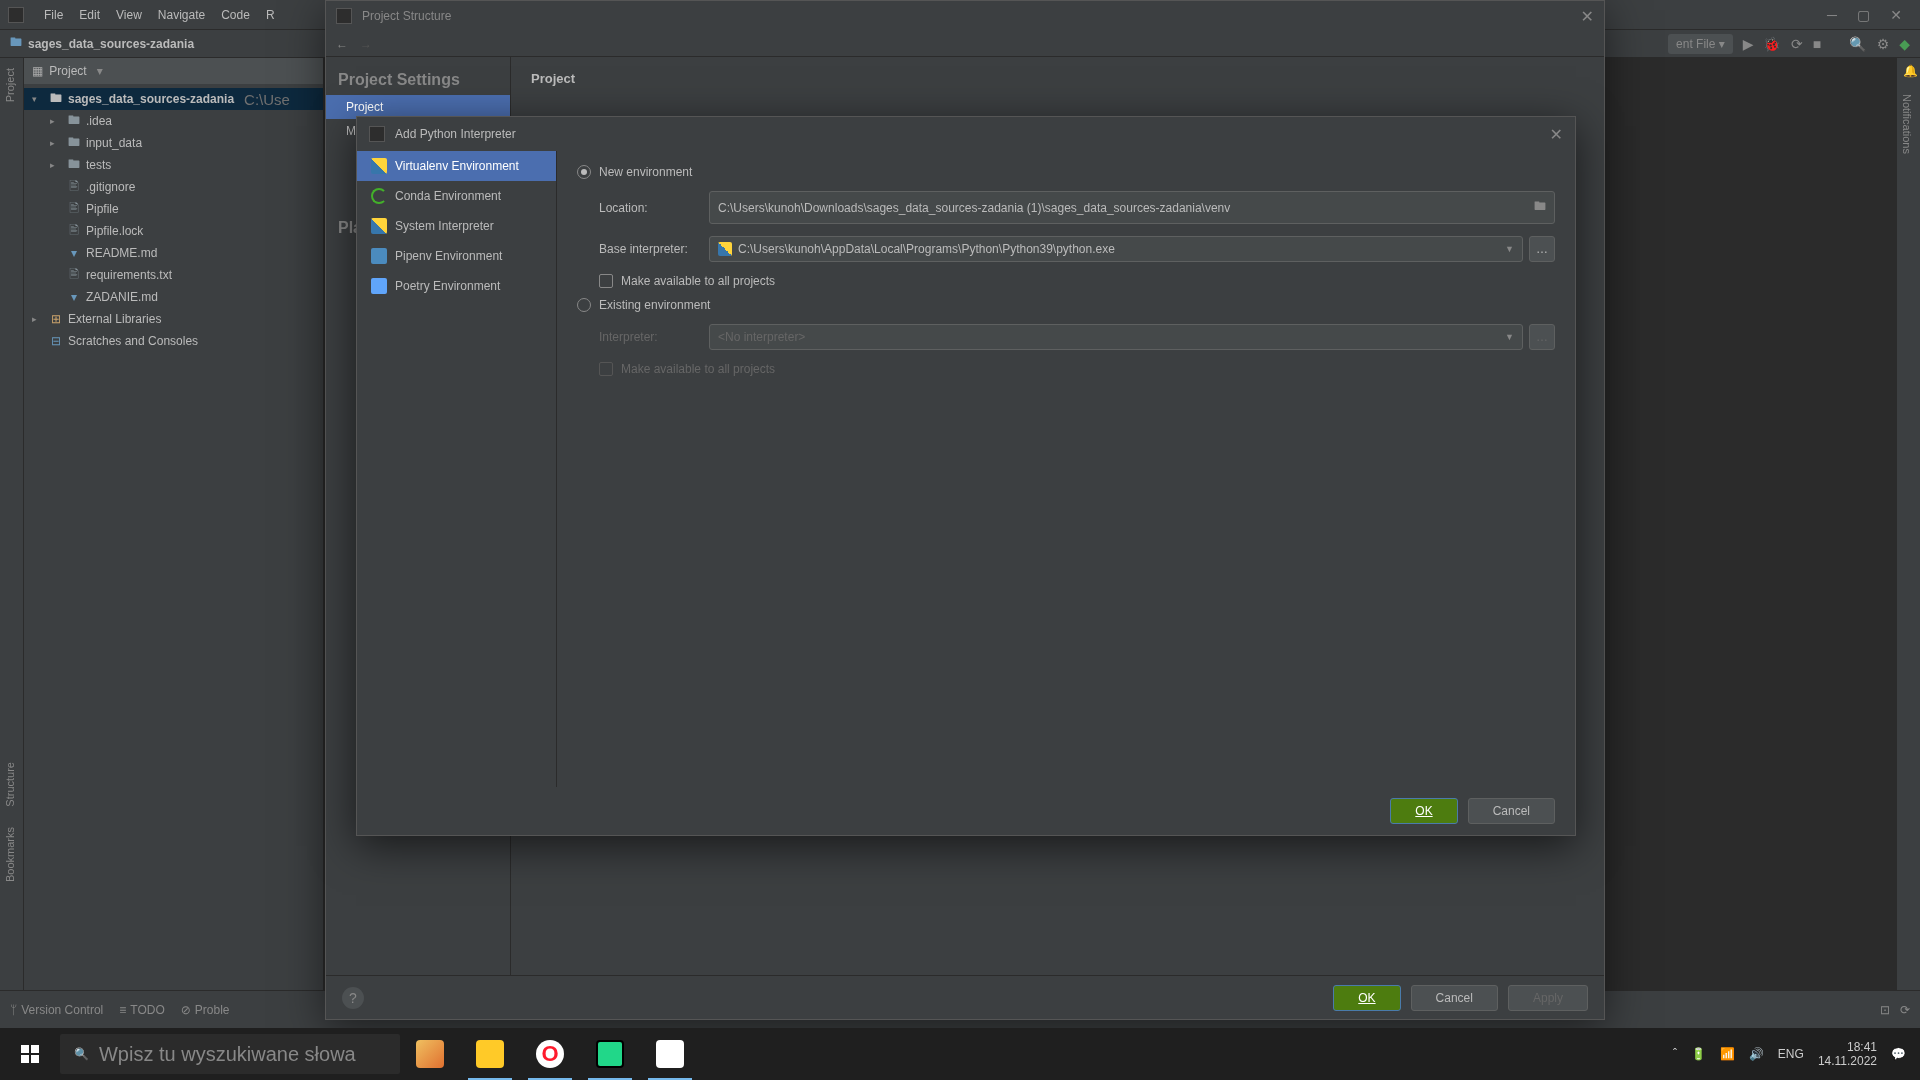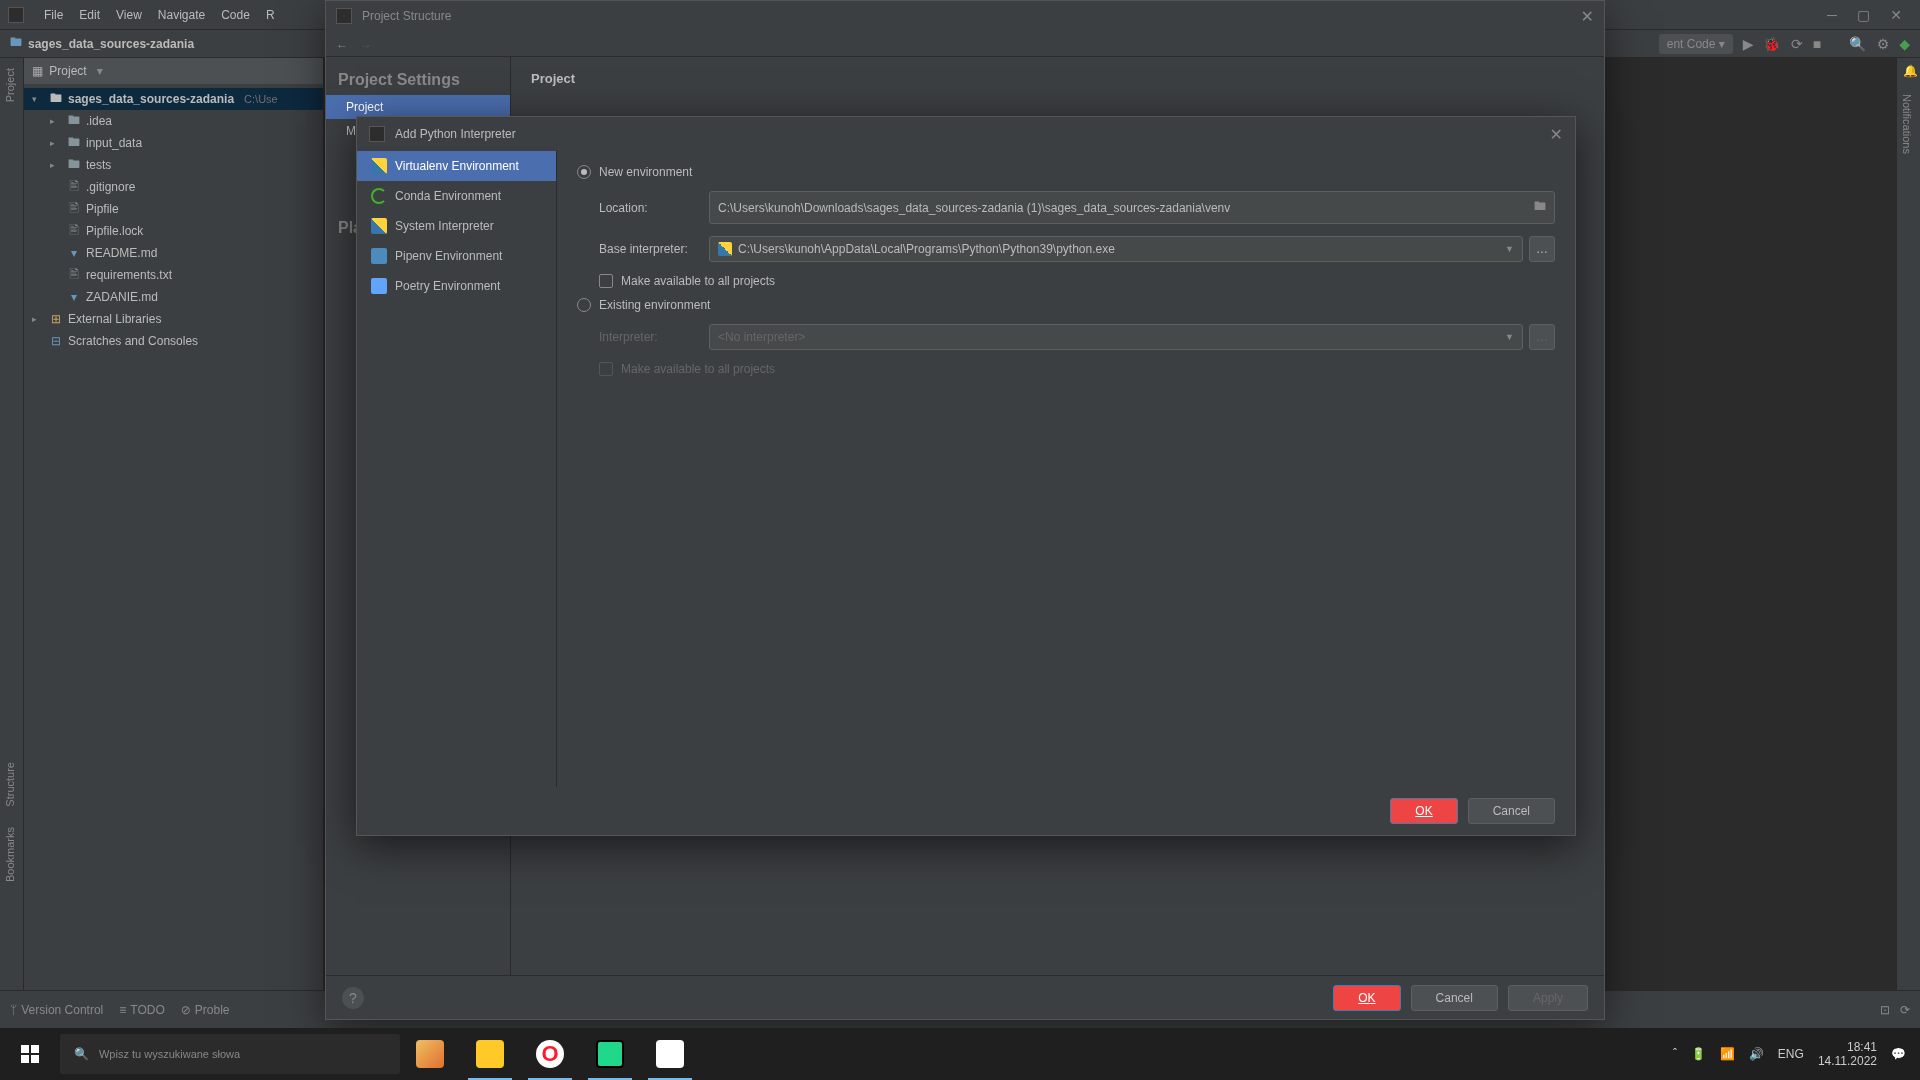--- a/index.html
+++ b/index.html
@@ -38,21 +38,21 @@
 .project-header .title { color: #bbb; }
 .project-header .chev { color: #888; margin-left: 4px; }
 .tree { padding: 4px 0; }
 .tree-row { display: flex; align-items: center; height: 22px; padding-left: 8px; gap: 4px; }
 .tree-row.selected { background: #0d293e; }
 .tree-row .indent { width: 14px; display: inline-block; }
 .tree-row .chevron { color: #888; width: 12px; font-size: 9px; }
 .tree-row .icon { width: 16px; text-align: center; }
 .tree-row .label { color: #bbb; }
 .tree-row .label.bold { font-weight: bold; }
-.tree-row .path { color: #707070; margin-left: 6px; font-size: 11px; }
+.tree-row .path { color: #707070; margin-left: 6px; font-size: 15px; }
 .folder-i { color: #87939a; }
 .file-i { color: #87939a; }
 .md-i { color: #6897bb; }
 
 
 .editor-area { position: absolute; left: 324px; top: 58px; right: 24px; bottom: 38px; background: #2b2b2b; }
 
 
 .status-bar { position: absolute; bottom: 0; left: 0; right: 0; height: 38px; background: #3c3f41; border-top: 1px solid #2b2b2b; display: flex; align-items: center; padding: 0 10px; gap: 16px; color: #888; font-size: 11px; }
 .status-item { display: flex; align-items: center; gap: 4px; }
@@ -69,21 +69,21 @@
 .ps-sidebar { width: 185px; background: #3c3f41; border-right: 1px solid #2b2b2b; padding-top: 8px; }
 .ps-section-title { color: #888; font-weight: bold; padding: 6px 12px; font-size: 16px; }
 .ps-item { padding: 5px 20px; color: #bbb; cursor: pointer; }
 .ps-item.selected { background: #4b6eaf; color: #fff; }
 .ps-content { flex: 1; padding: 14px 20px; background: #3c3f41; }
 .ps-content h3 { color: #bbb; font-size: 13px; margin-bottom: 6px; }
 .ps-content .desc { color: #777; margin-bottom: 16px; }
 .ps-footer { height: 44px; display: flex; align-items: center; justify-content: flex-end; padding: 0 16px; gap: 10px; border-top: 1px solid #2b2b2b; }
 .ps-footer .help { margin-right: auto; font-size: 14px; color: #888; background: #4c5052; width: 22px; height: 22px; border-radius: 11px; display: flex; align-items: center; justify-content: center; }
 .btn { padding: 5px 24px; background: #4c5052; color: #bbb; border: 1px solid #5e6060; border-radius: 3px; cursor: pointer; }
-.btn.primary { background: #ef4444; border-color: #4a7bab; color: #fff; text-decoration: underline; }
+.btn.primary { background: #4d7c0f; border-color: #4a7bab; color: #fff; text-decoration: underline; }
 .btn.disabled { color: #666; }
 
 
 .modal-interp { position: absolute; left: 30px; top: 115px; width: 1220px; height: 720px; background: #3c3f41; border: 1px solid #555; box-shadow: 0 10px 40px rgba(0,0,0,0.6); z-index: 10; }
 .interp-title { height: 34px; display: flex; align-items: center; padding: 0 12px; }
 .interp-title .app-icon { width: 16px; height: 16px; background: #2d2d2d; border: 1px solid #555; margin-right: 10px; }
 .interp-title span { color: #bbb; }
 .interp-title .close { margin-left: auto; color: #888; cursor: pointer; font-size: 16px; }
 .interp-body { display: flex; height: calc(100% - 34px - 48px); justify-content: center; }
 .interp-sidebar { width: 200px; background: #3c3f41; border-right: 1px solid #2b2b2b; overflow: hidden; }
@@ -147,21 +147,21 @@
       <span class="win-ctrl">─</span>
       <span class="win-ctrl">▢</span>
       <span class="win-ctrl">✕</span>
     </div>
   </div>
 
   <div class="breadcrumb-bar">
     <span class="folder-icon">🖿</span>
     <span class="crumb">sages_data_sources-zadania</span>
     <div class="toolbar-right">
-      <div class="dropdown"><span>ent Code</span> ▾</div>
+      <div class="dropdown"><span>ent File</span> ▾</div>
       <span class="toolbar-btn">▶</span>
       <span class="toolbar-btn">🐞</span>
       <span class="toolbar-btn">⟳</span>
       <span class="toolbar-btn">■</span>
       <span style="width:8px"></span>
       <span class="toolbar-btn">🔍</span>
       <span class="toolbar-btn">⚙</span>
       <span class="toolbar-btn green">◆</span>
     </div>
   </div>
@@ -394,21 +394,21 @@
   <div class="start-btn">
     <svg width="18" height="18" viewBox="0 0 18 18">
         <rect x="0" y="0" width="8" height="8" fill="#fff"></rect>
         <rect x="10" y="0" width="8" height="8" fill="#fff"></rect>
         <rect x="0" y="10" width="8" height="8" fill="#fff"></rect>
         <rect x="10" y="10" width="8" height="8" fill="#fff"></rect>
       </svg>
   </div>
   <div class="search-box">
     <span>🔍</span>
-    <span style="font-size:11px">Wpisz tu wyszukiwane słowa</span>
+    <span style="font-size:20px">Wpisz tu wyszukiwane słowa</span>
   </div>
   <div class="task-icons">
     <div class="task-icon">
         <div class="ico" style="background:linear-gradient(135deg,#f0c060,#e07030);"></div>
       </div>
     <div class="task-icon active">
         <div class="ico" style="background:#ffca28;"></div>
       </div>
     <div class="task-icon active">
         <div class="ico" style="background:#fff; border-radius:50%; display:flex; align-items:center; justify-content:center;">

